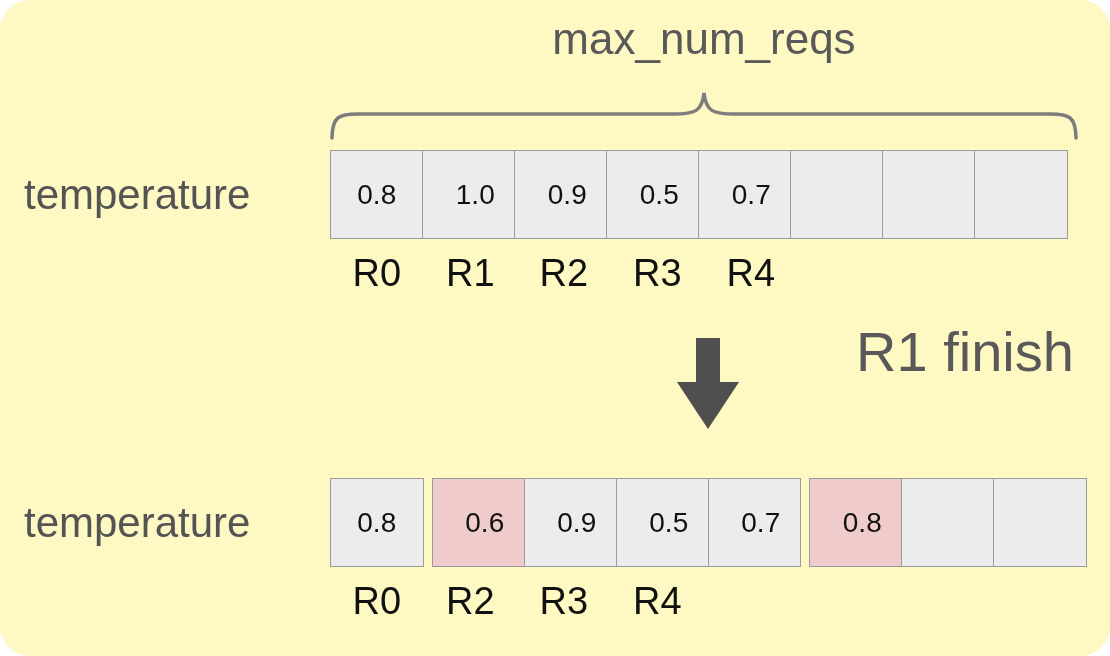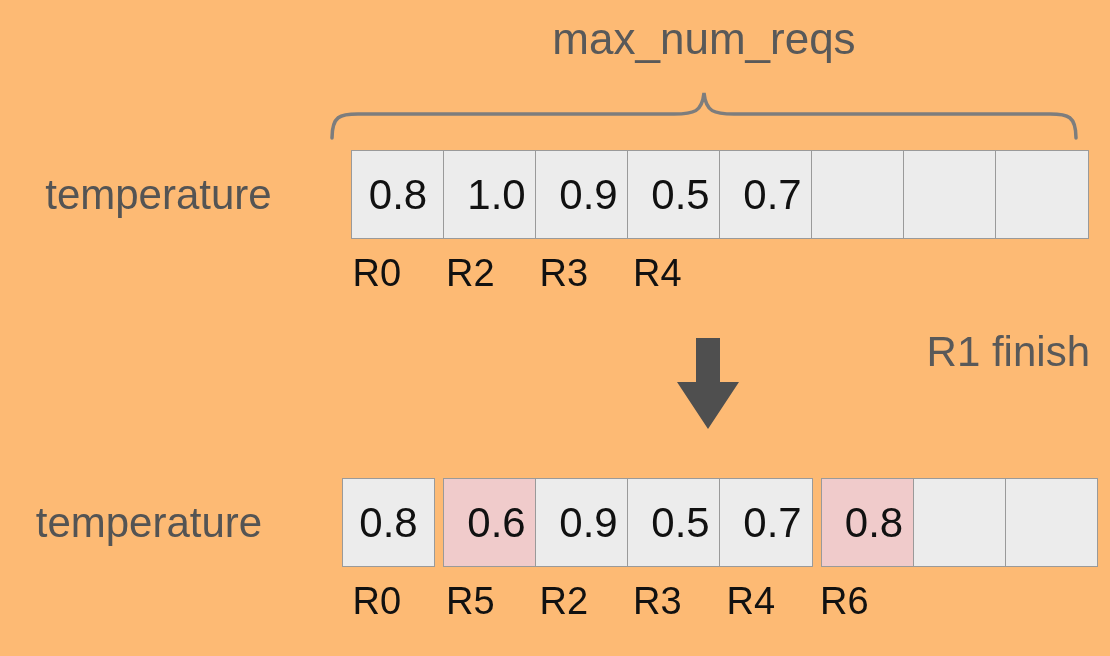--- a/index.html
+++ b/index.html
@@ -4,23 +4,24 @@
 <style>
   html, body {
     margin: 0;
     padding: 0;
     background: #ffffff;
   }
   .canvas {
     position: relative;
     width: 1110px;
     height: 656px;
-    background: #fdba74;
+    background: #fef9c3;
     font-family: "Liberation Sans", sans-serif;
     overflow: hidden;
+    border-radius: 30px;
   }
   .brace-title {
     position: absolute;
     left: 330px;
     top: 14px;
     width: 748px;
     text-align: center;
     font-size: 44px;
     color: #595959;
   }
@@ -29,21 +30,20 @@
     left: 330px;
     top: 88px;
     width: 748px;
     height: 52px;
   }
   .array-row {
     position: absolute;
     left: 0;
     width: 1110px;
     display: flex;
-    justify-content: center;
   }
   .row-1 { top: 150px; }
   .row-2 { top: 478px; }
   .row-label {
     width: 330px;
     box-sizing: border-box;
     padding-left: 24px;
     display: flex;
     align-items: center;
     font-size: 42px;
@@ -54,21 +54,21 @@
   }
   .cell {
     width: 93.5px;
     height: 89px;
     box-sizing: border-box;
     background: #ececec;
     border: 1.5px solid #9a9a9a;
     display: flex;
     align-items: center;
     justify-content: center;
-    font-size: 42px;
+    font-size: 28px;
     color: #111111;
   }
   .cell:not(:first-child) { margin-left: -1.5px; padding-left: 13px; }
   .cell.highlighted { background: #f0cbcb; margin-left: 8px; }
   .req-labels {
     position: absolute;
     left: 330px;
     width: 748px;
     display: flex;
   }
@@ -85,22 +85,22 @@
     left: 676px;
     top: 338px;
     width: 64px;
     height: 92px;
   }
   .transition-note {
     position: absolute;
     left: 840px;
     top: 328px;
     width: 250px;
-    text-align: right;
-    font-size: 42px;
+    text-align: center;
+    font-size: 56px;
     line-height: 47px;
     color: #595959;
   }
 </style>
 </head>
 <body>
 
 <div class="canvas">
 
   <div class="brace-title">max_num_reqs</div>
@@ -118,20 +118,21 @@
       <div class="cell">0.5</div>
       <div class="cell">0.7</div>
       <div class="cell"></div>
       <div class="cell"></div>
       <div class="cell"></div>
     </div>
   </div>
 
   <div class="req-labels labels-1">
     <div class="req-label">R0</div>
+    <div class="req-label">R1</div>
     <div class="req-label">R2</div>
     <div class="req-label">R3</div>
     <div class="req-label">R4</div>
     <div class="req-label"></div>
     <div class="req-label"></div>
     <div class="req-label"></div>
   </div>
 
   <svg class="down-arrow" viewBox="0 0 64 92" aria-hidden="true">
     <polygon points="20,0 44,0 44,44 63,44 32,91 1,44 20,44" fill="#4f4f4f"></polygon>
@@ -150,22 +151,20 @@
       <div class="cell">0.5</div>
       <div class="cell">0.7</div>
       <div class="cell highlighted">0.8</div>
       <div class="cell"></div>
       <div class="cell"></div>
     </div>
   </div>
 
   <div class="req-labels labels-2">
     <div class="req-label">R0</div>
-    <div class="req-label">R5</div>
     <div class="req-label">R2</div>
     <div class="req-label">R3</div>
     <div class="req-label">R4</div>
-    <div class="req-label">R6</div>
     <div class="req-label"></div>
     <div class="req-label"></div>
   </div>
 
 </div>
 
 </body></html>

